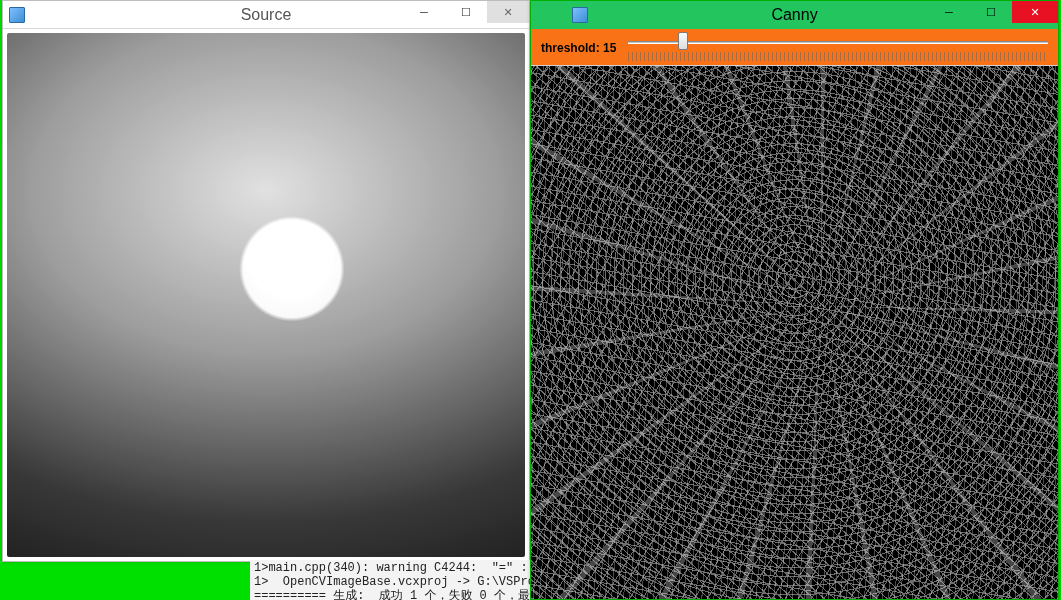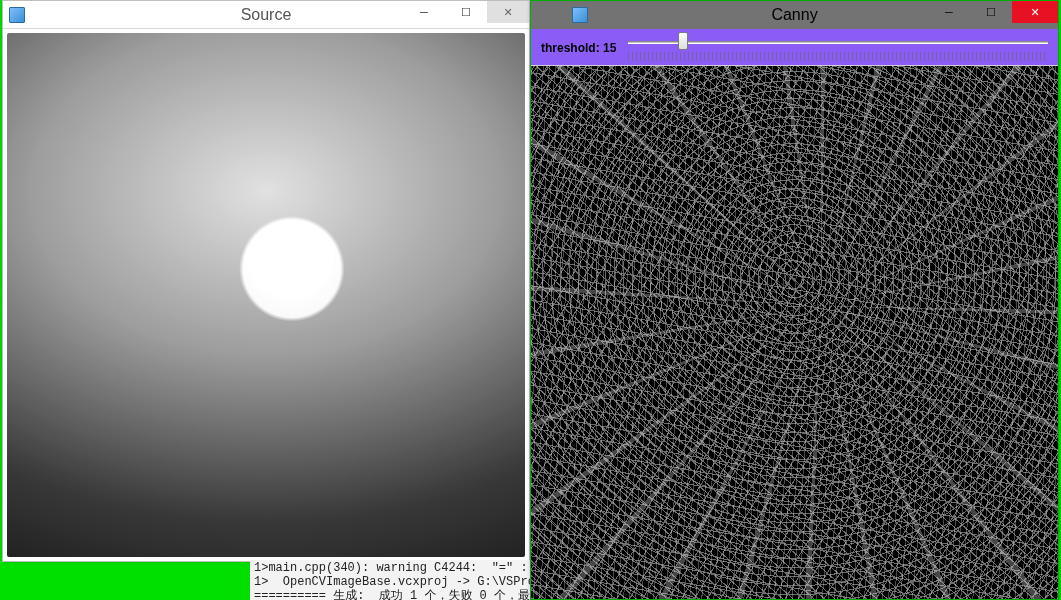--- a/index.html
+++ b/index.html
@@ -31,21 +31,21 @@
       display: flex;
       align-items: center;
       position: relative;
       user-select: none;
     }
     .titlebar.source {
       background: #ffffff;
       border-bottom: 1px solid #d9d9d9;
     }
     .titlebar.canny {
-      background: #737373;
+      background: #22c55e;
       border-bottom: none;
       padding-left: 35px;
     }
     .titlebar .win-icon {
       width: 16px; height: 16px;
       margin-left: 6px;
       background: linear-gradient(135deg,#7fbfff 0%,#3b8fd4 100%);
       border: 1px solid #2a6aa1;
       border-radius: 1px;
       flex: none;
@@ -102,21 +102,21 @@
       top: 0;
       width: 529px;
       height: 600px;
       background: #f0f0f0;
       border: 1px solid #00b000;
       box-shadow: 0 0 4px rgba(0,0,0,0.2);
       display: flex;
       flex-direction: column;
     }
     .trackbar-area {
-      background:#8b5cf6;
+      background:#f97316;
       padding: 6px 10px 4px 10px;
       border-bottom: 1px solid #d0d0d0;
       display:flex;
       align-items:center;
       text-align:right;
     }
     .trackbar-label {
       font-weight: bold;
       font-size: 12px;
       margin-right: 12px;

